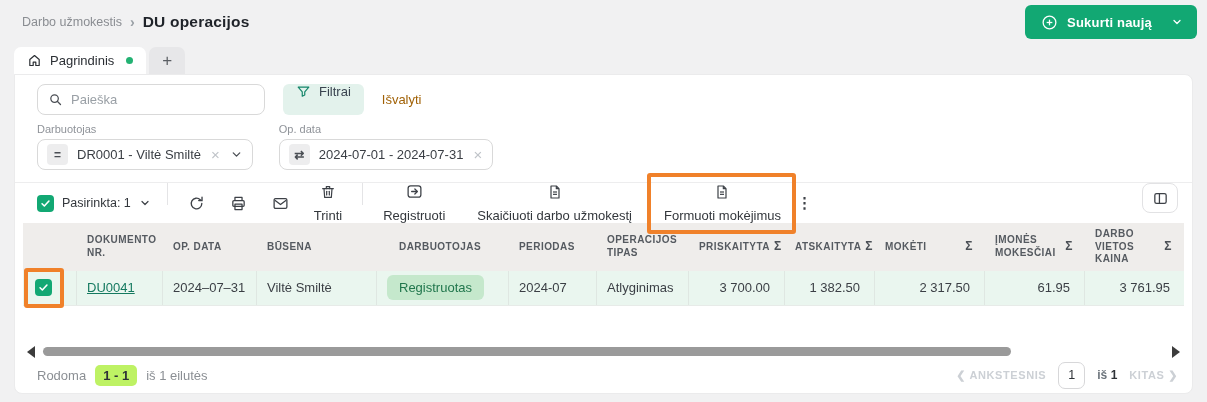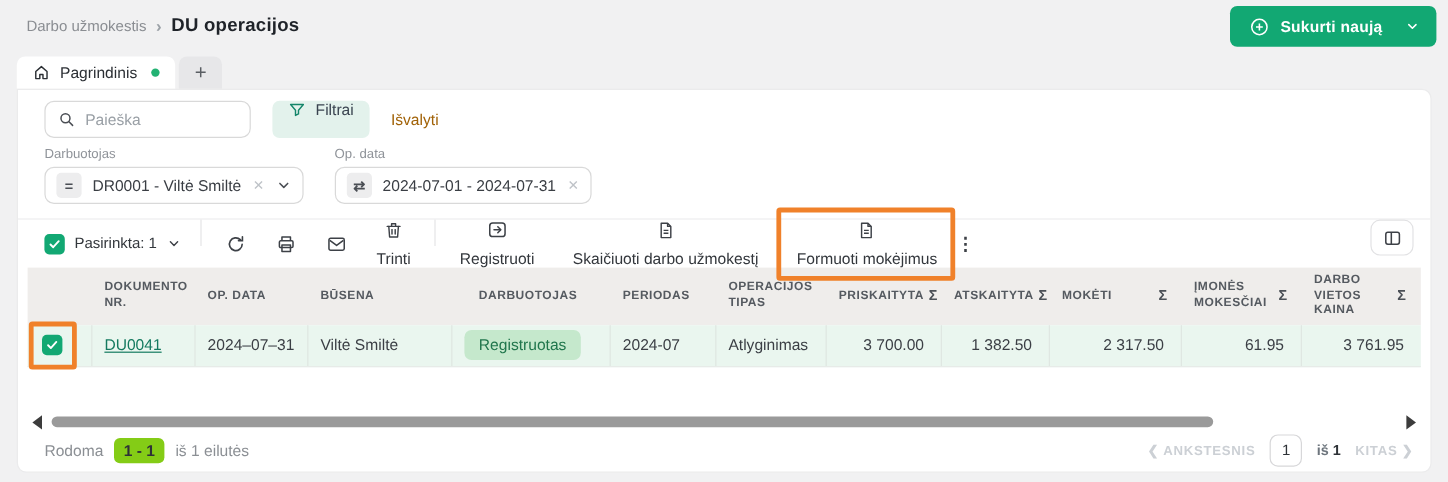--- a/index.html
+++ b/index.html
@@ -42,21 +42,21 @@
 
   
   .panel {
     position:absolute; top:74px; left:14px; width:1179px; height:320px;
     background:#fff; border-radius:0 8px 8px 8px; border:1px solid #ebebec;
   }
 
   
   .search-row { display:flex; align-items:center; gap:18px; padding:9px 22px 0; height:40px; }
   .search-box {
-    width:172px; height:31px; border:1px solid #d9d9d9; border-radius:8px;
+    width:228px; height:31px; border:1px solid #d9d9d9; border-radius:8px;
     display:flex; align-items:center; gap:8px; padding:0 10px; background:#fff;
   }
   .search-box input {
     border:none; outline:none; flex:1; font-size:13px; color:#333;
     font-family:"Liberation Sans", sans-serif; background:transparent;
   }
   .search-box input::placeholder { color:#9aa0a6; }
   .chip-filtrai {
     height:31px; background:#e3f2ec; border:none; border-radius:6px;
     display:flex; align-items:flex-start; gap:8px; padding:0 13px;
@@ -158,21 +158,21 @@
     position:absolute; left:18px; width:968px; top:2px; height:9px;
     background:#9a9a9a; border-radius:5px; cursor:grab;
   }
 
   
   .pfooter {
     position:absolute; left:22px; right:14px; bottom:4px; height:28px;
     display:flex; align-items:center;
   }
   .foot-left { display:flex; align-items:center; gap:9px; font-size:13px; color:#8b8f94; }
-  .range-chip { background:#84cc16; border-radius:5px; padding:3px 8px; color:#2e3237; font-weight:bold; font-size:13px; }
+  .range-chip { background:#bef264; border-radius:5px; padding:3px 8px; color:#2e3237; font-weight:bold; font-size:13px; }
   .pager { margin-left:auto; display:flex; align-items:center; gap:12px; }
   .pg-disabled { font-size:11px; font-weight:bold; color:#ccd0d5; letter-spacing:.6px; cursor:default; background:none; border:none; font-family:"Liberation Sans", sans-serif; }
   .pg-box {
     min-width:27px; height:27px; border:1px solid #d7d7d9; border-radius:7px; background:#fff;
     display:flex; align-items:center; justify-content:center; font-size:12.5px; color:#2e3237;
   }
   .pg-of { font-size:12px; color:#6d757d; font-weight:bold; }
   .pg-of b { color:#2e3237; }
 </style>
 </head>

